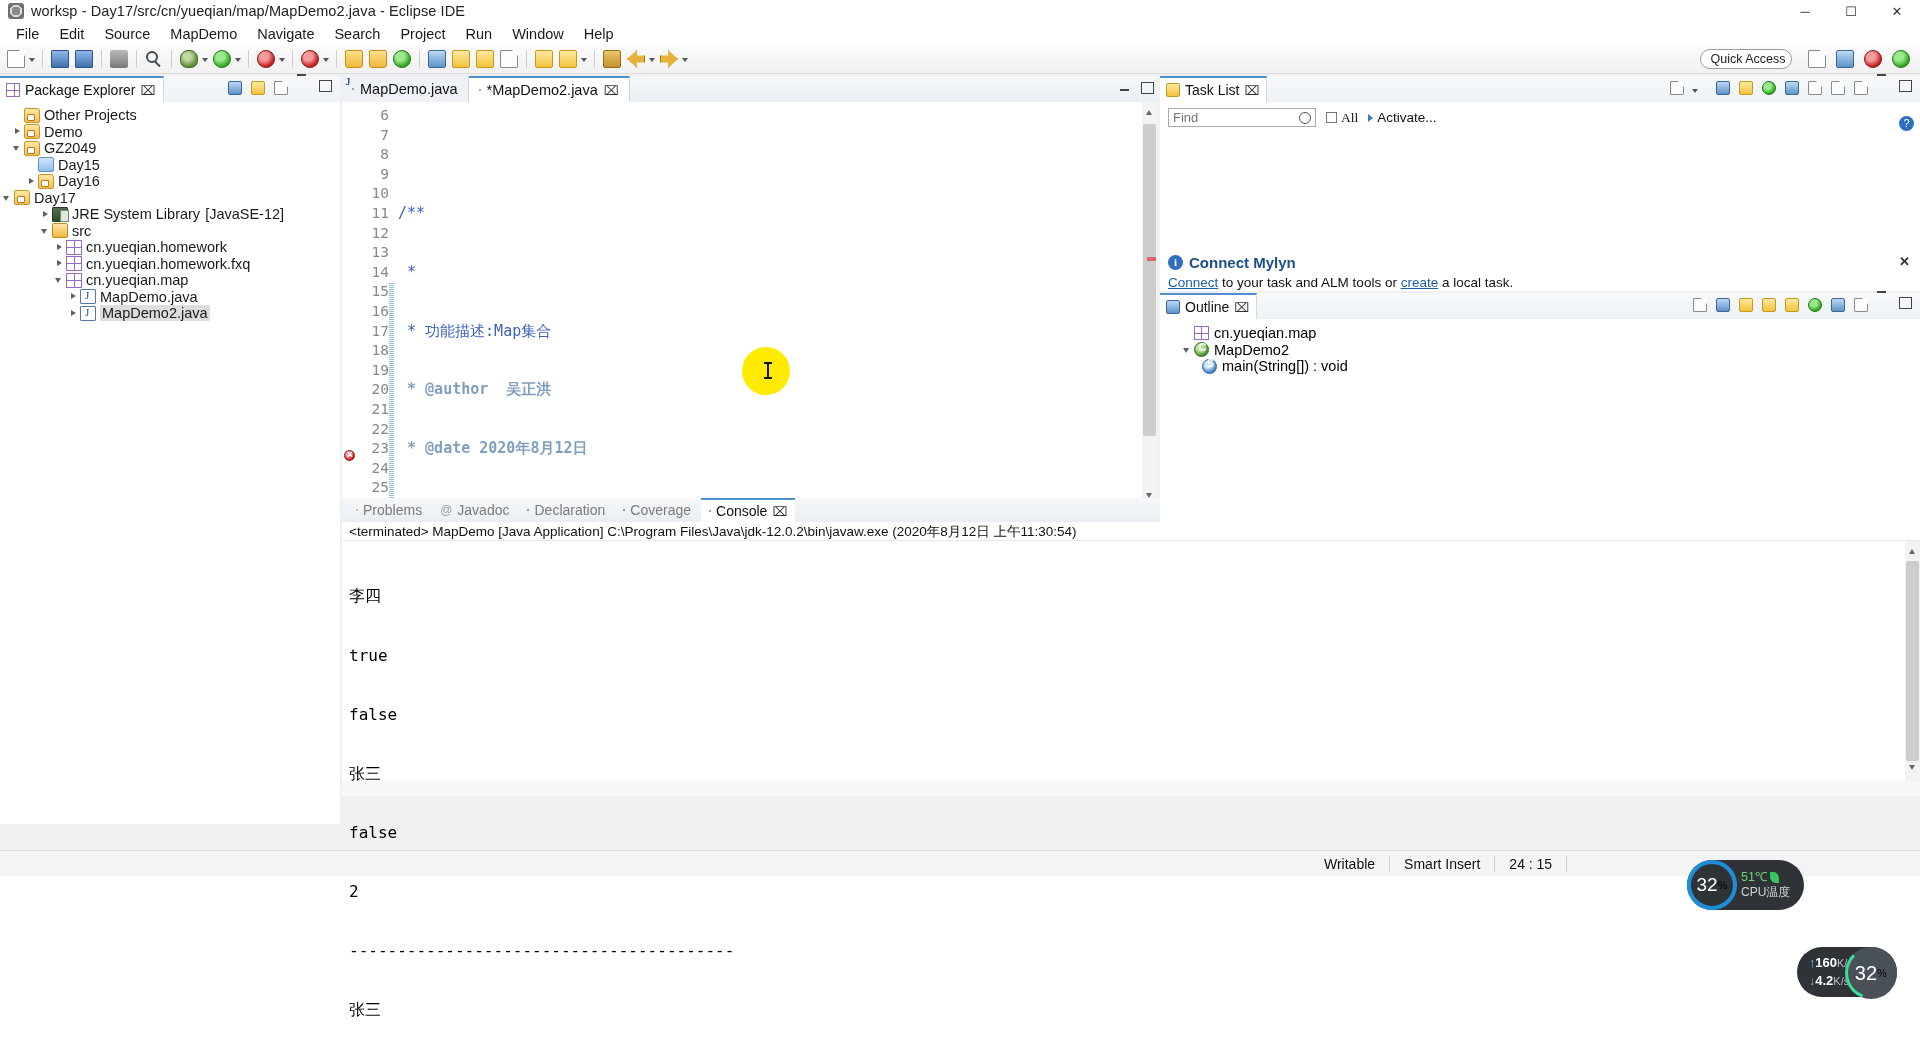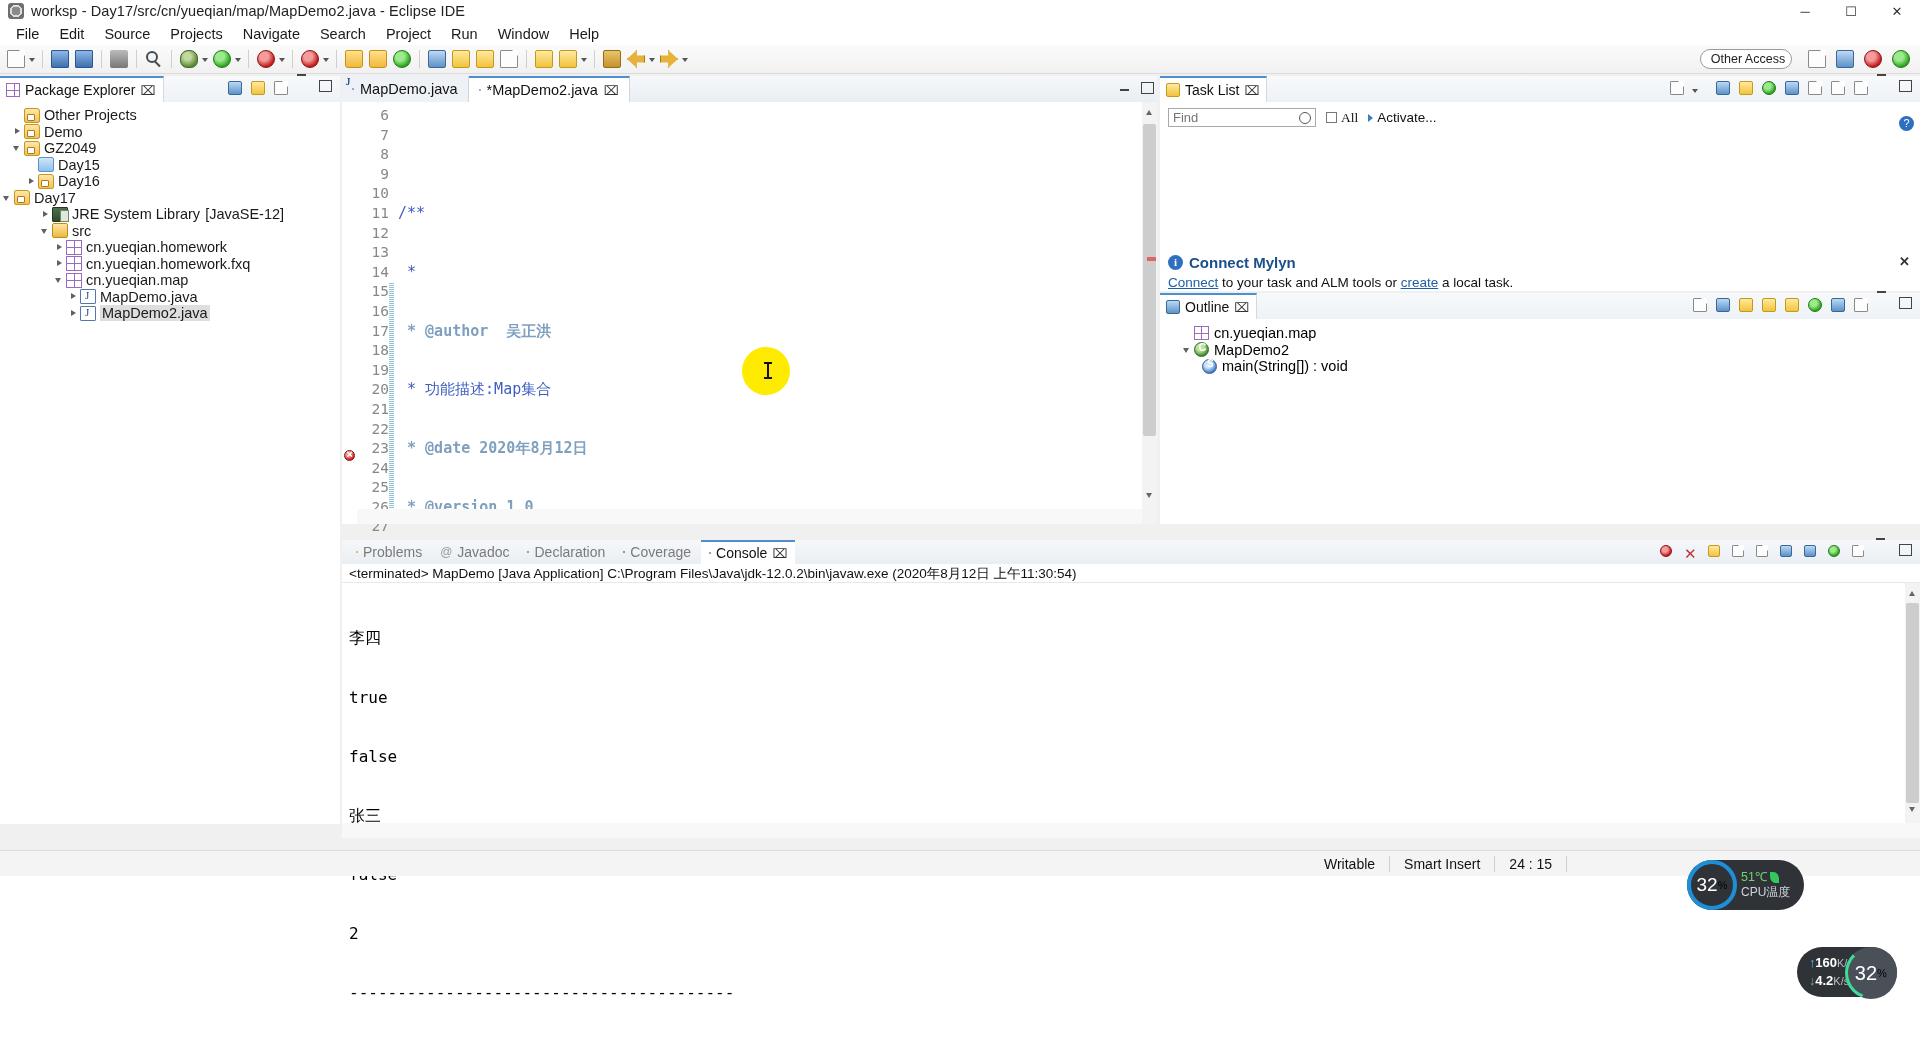--- a/index.html
+++ b/index.html
@@ -160,21 +160,21 @@
   .err-dot::after { content:"\00d7"; position:absolute; left:1.5px; top:-3px; font-size:11px; color:#fff; font-weight:bold; }
 
   .cursor-ring { position: absolute; width: 48px; height: 48px; border-radius: 50%;
     background: #ffeb00; z-index: 40; }
   .cursor-ibeam { position: absolute; z-index: 41; width: 2px; height: 17px; background: #111; }
   .cursor-ibeam::before, .cursor-ibeam::after {
     content: ""; position: absolute; left: -3px; width: 8px; height: 2px; background: #111; }
   .cursor-ibeam::before { top: 0; } .cursor-ibeam::after { bottom: 0; }
 
   
-  .console-panel { position: absolute; left: 342px; top: 540px; width: 1578px; height: 298px; background: #a21caf; }
+  .console-panel { position: absolute; left: 342px; top: 498px; width: 1578px; height: 298px; background: #a21caf; }
   .cons-tabrow { height: 24px; display: flex; align-items: center; position: relative;
     background: linear-gradient(#f6f8fa, #e9eef3); padding-left: 6px; gap: 2px; }
   .cons-tab { display: flex; align-items: center; gap: 5px; height: 24px; padding: 0 8px;
     font-size: 14px; color: #7a7a7a; }
   .cons-tab.active { color: #111; background: #fff; border-top: 2px solid #4f8fd0; }
   .cons-tools { position: absolute; right: 4px; top: 3px; display: flex; gap: 6px; align-items: center; }
   .cons-status { height: 19px; font-size: 13.5px; color: #111; padding: 1px 0 0 7px;
     border-bottom: 1px solid #e8e8e8; background: #fff; white-space: nowrap; }
   .cons-out { position: relative; height: 255px; background: #fff;
     font-family: "DejaVu Sans Mono", monospace; font-size: 16px; line-height: 19.7px;
@@ -264,21 +264,21 @@
       <div class="winbtn">─</div>
       <div class="winbtn">☐</div>
       <div class="winbtn close">✕</div>
     </div>
   </div>
 
   <div class="menubar">
     <div class="menuitem">File</div>
     <div class="menuitem">Edit</div>
     <div class="menuitem">Source</div>
-    <div class="menuitem">Projects</div>
+    <div class="menuitem">MapDemo</div>
     <div class="menuitem">Navigate</div>
     <div class="menuitem">Search</div>
     <div class="menuitem">Project</div>
     <div class="menuitem">Run</div>
     <div class="menuitem">Window</div>
     <div class="menuitem">Help</div>
   </div>
 
   <div class="toolbar">
     <div class="tb-btn">
@@ -357,21 +357,21 @@
     <div class="tb-btn">
         <span class="ic ic-arrow-l"></span>
       </div>
     <div class="tb-caret"></div>
     <div class="tb-btn">
         <span class="ic ic-arrow-r"></span>
       </div>
     <div class="tb-caret"></div>
 
     <div class="quick-access">
-      <span>Other Access</span>
+      <span>Quick Access</span>
     </div>
     <div class="persp-btns">
       <div class="persp-btn">
           <span class="ic ic-doc"></span>
         </div>
       <div class="persp-btn">
           <span class="ic ic-blue"></span>
         </div>
       <div class="persp-btn">
           <span class="ic ic-red"></span>
@@ -520,22 +520,22 @@
         <div>27</div>
       </div>
       <div class="ed-changebar">
         <div style="position:absolute;left:0;top:180px;width:5px;height:242px;background:repeating-linear-gradient(0deg,#8fc4d8 0 1px,#ffffff 1px 2px);"></div>
       </div>
 
       <div class="ed-code">
         <div class="cl"><span></span></div>
         <div class="cl jd"><span>/**</span></div>
         <div class="cl jd"><span> *</span></div>
+        <div class="cl jd"><span> * 功能描述:Map集合</span></div>
         <div class="cl jdtag"><span> * @author  吴正洪</span></div>
-        <div class="cl jd"><span> * 功能描述:Map集合</span></div>
         <div class="cl jdtag"><span> * @date 2020年8月12日</span></div>
         <div class="cl jdtag"><span> * @version 1.0</span></div>
         
         
         
         
         
         
         
         

